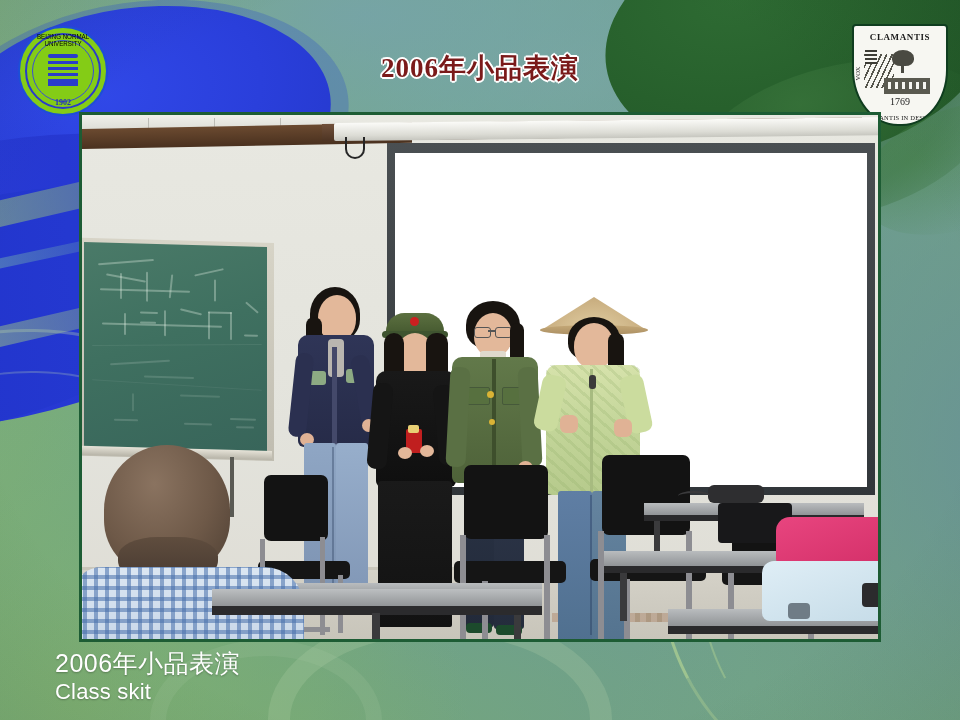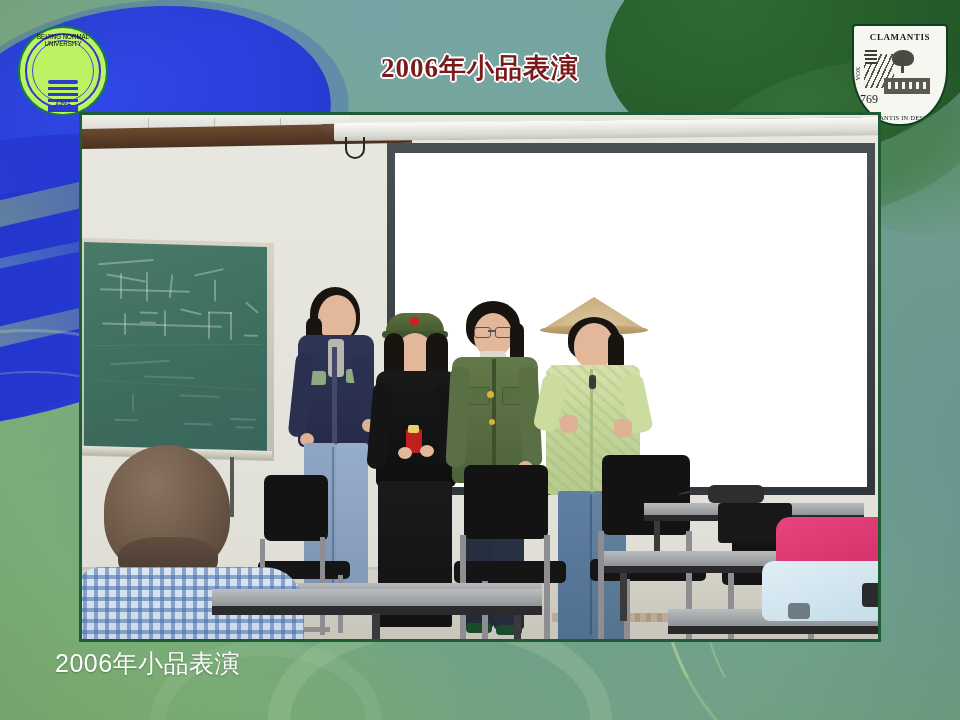--- a/index.html
+++ b/index.html
@@ -130,22 +130,22 @@
     position:absolute;left:150px;top:640px;width:200px;height:130px;border-radius:50%;
     border:16px solid rgba(175,208,165,.16);
   }
   .bg-vignette{
     background:radial-gradient(ellipse 900px 700px at 50% 50%, rgba(0,0,0,0) 55%, rgba(20,50,30,.18) 100%);
   }
 
   
   .seal-bnu{
     position:absolute;left:18px;top:26px;width:86px;height:86px;border-radius:50%;
-    background:#bef264;border:2px solid #15803d;
-    display:flex;align-items:flex-end;justify-content:center;
+    background:#84cc16;border:2px solid #1d4ed8;
+    display:flex;align-items:center;justify-content:center;
   }
   .seal-bnu .ring{
     position:absolute;inset:5px;border-radius:50%;border:2px solid #2a3ccb;
   }
   .seal-bnu .ring2{
     position:absolute;inset:12px;border-radius:50%;border:1px solid #3a4cd8;
   }
   .seal-bnu .bnu-top{
     position:absolute;top:5px;left:0;right:0;text-align:center;font-size:6.5px;
     transform:scaleX(.95);
@@ -165,22 +165,22 @@
     background:#f7f7f2;
     border:2px solid #0f3d1f;
     border-radius:4px 4px 46px 46px / 4px 4px 56px 56px;
     overflow:hidden;
   }
   .dart-shield .dtitle{
     position:absolute;top:6px;left:0;right:0;text-align:center;
     font-family:"Liberation Serif",serif;font-weight:bold;font-size:9px;color:#1b1b1b;letter-spacing:.6px;
   }
   .dart-shield .dyear{
-    position:absolute;bottom:17px;left:0;right:0;
-    font-family:"Liberation Serif",serif;font-size:12px;color:#1b1b1b;
+    position:absolute;bottom:17px;left:0;right:0;text-align:center;
+    font-family:"Liberation Serif",serif;font-size:10px;color:#1b1b1b;
   }
   .dart-shield .dmotto{
     position:absolute;bottom:3px;left:0;right:0;text-align:center;
     font-family:"Liberation Serif",serif;font-size:6.5px;color:#1b1b1b;letter-spacing:.2px;
   }
   .dart-shield .dmotto2{
     position:absolute;left:-4px;top:44px;font-family:"Liberation Serif",serif;
     font-size:6.5px;color:#1b1b1b;transform:rotate(-90deg);transform-origin:center;
   }
   .dart-shield .scene{
@@ -594,15 +594,16 @@
     </div>
 
     <div style="position:absolute;left:130px;top:474px;width:330px;height:18px;background:linear-gradient(180deg,#bcbfc1,#8f9295);"></div>
     <div style="position:absolute;left:130px;top:491px;width:330px;height:9px;background:#2b2b2d;"></div>
     <div style="position:absolute;left:290px;top:498px;width:8px;height:34px;background:#3a3a3c;"></div>
 
   </div>
 
   <div class="caption">
     <div class="cn">2006年小品表演</div>
+    <div class="en">Class skit</div>
   </div>
 
 </div>
 
 </body></html>

